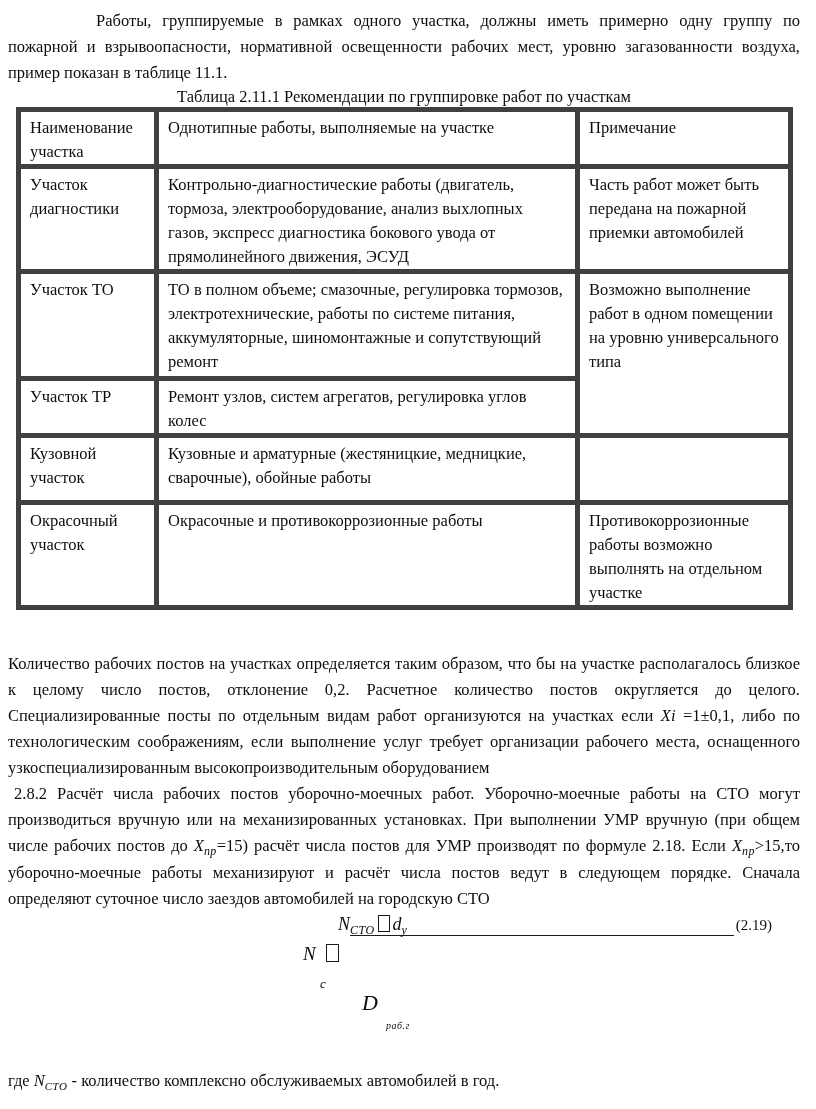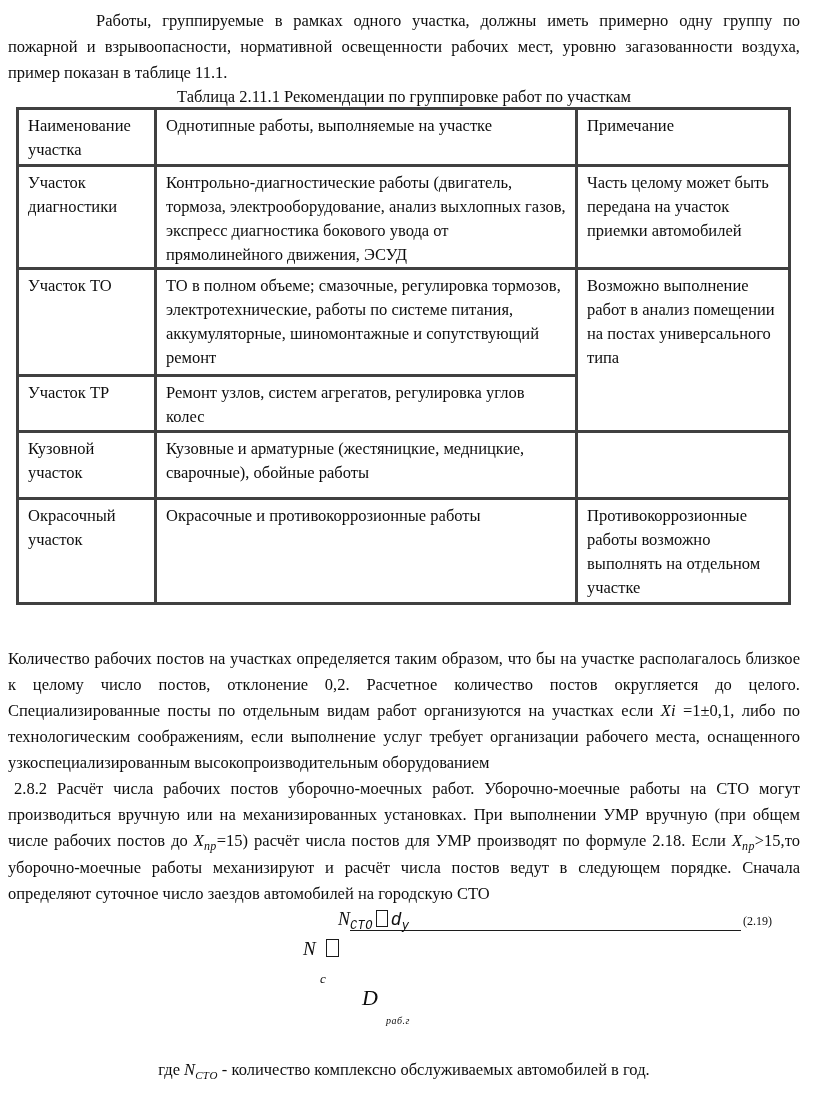--- a/index.html
+++ b/index.html
@@ -14,21 +14,21 @@
   p { margin:0; line-height:26px; text-align:justify; }
   .p1 { text-indent:88px; }
   .caption { line-height:21px; text-align:center; }
 
   table.doc {
     border-collapse:collapse; table-layout:fixed;
     width:772px; margin-left:8px;
     line-height:24px;
   }
   table.doc th, table.doc td {
-    border:3px solid #404040;
+    border:5px solid #404040;
     vertical-align:top;
     padding:4px 9px 0 9px;
     font-weight:normal; text-align:left;
   }
   td.just { text-align:justify;margin-top:25px; }
   tr.trh { height:57px; }
   tr.tr1 { height:101px; }
   tr.tr2 { height:107px; }
   tr.tr3 { height:56px; }
   tr.tr4 { height:67px; }
@@ -44,29 +44,29 @@
     border:1.4px solid #1a1a1a; vertical-align:-2px; margin:0 3px;
     background:#fff;
   }
 
   .fwrap { position:relative; height:150px; }
   .f1 {
     position:absolute; left:330px; right:28px; top:2px;
     display:flex; align-items:baseline; white-space:nowrap;
   }
   .f1 .var { font-size:18px; font-style:italic; }
-  .ug { flex:1; border-bottom:1.6px solid #1c1c1c; white-space:nowrap;font-family:Liberation Mono, monospace; }
-  .eqnum { font-size:12px; padding-left:2px;font-family:Liberation Serif, serif; }
+  .ug { flex:1; border-bottom:1.6px solid #1c1c1c; white-space:nowrap; }
+  .eqnum { font-size:15px; padding-left:2px;font-family:Liberation Serif, serif; }
   .f2 { position:absolute; left:295px; top:31px; font-size:19px; white-space:nowrap; }
   .f2 .tofu { width:11px; height:16px; margin-left:10px; }
   .f2s { position:absolute; left:312px; top:64px; font-size:13px; font-style:italic; }
   .f3 { position:absolute; left:354px; top:78px; font-size:22px; font-style:italic; }
   .f3s { position:absolute; left:378px; top:108px; font-size:10px; font-style:italic; letter-spacing:0.5px; }
 
-  .where { line-height:26px; text-align:center; }
+  .where { line-height:26px; text-align:left;margin-top:6px; }
 </style>
 </head>
 <body>
 
 <div class="page">
 
   <p class="p1">Работы, группируемые в рамках одного участка, должны иметь примерно одну группу по пожарной и взрывоопасности, нормативной освещенности рабочих мест, уровню загазованности воздуха, пример показан в таблице 11.1.</p>
 
   <p class="caption">Таблица 2.11.1 Рекомендации по группировке работ по участкам</p>
 
@@ -78,26 +78,26 @@
     </colgroup>
     <tbody>
         <tr class="trh">
       <th>Наименование участка</th>
       <th>Однотипные работы, выполняемые на участке</th>
       <th>Примечание</th>
     </tr>
     <tr class="tr1">
       <td>Участок диагностики</td>
       <td class="just">Контрольно-диагностические работы (двигатель, тормоза, электрооборудование, анализ выхлопных газов, экспресс диагностика бокового увода от прямолинейного движения, ЭСУД</td>
-      <td class="just">Часть целому может быть передана на участок приемки автомобилей</td>
+      <td class="just">Часть работ может быть передана на пожарной приемки автомобилей</td>
     </tr>
     <tr class="tr2">
       <td>Участок ТО</td>
       <td class="just">ТО в полном объеме; смазочные, регулировка тормозов, электротехнические, работы по системе питания, аккумуляторные, шиномонтажные и сопутствующий ремонт</td>
-      <td class="just" rowspan="2">Возможно выполнение работ в анализ помещении на постах универсального типа</td>
+      <td class="just" rowspan="2">Возможно выполнение работ в одном помещении на уровню универсального типа</td>
     </tr>
     <tr class="tr3">
       <td>Участок ТР</td>
       <td class="just">Ремонт узлов, систем агрегатов, регулировка углов колес</td>
     </tr>
     <tr class="tr4">
       <td>Кузовной участок</td>
       <td class="just">Кузовные и арматурные (жестяницкие, медницкие, сварочные), обойные работы</td>
       <td></td>
     </tr>

